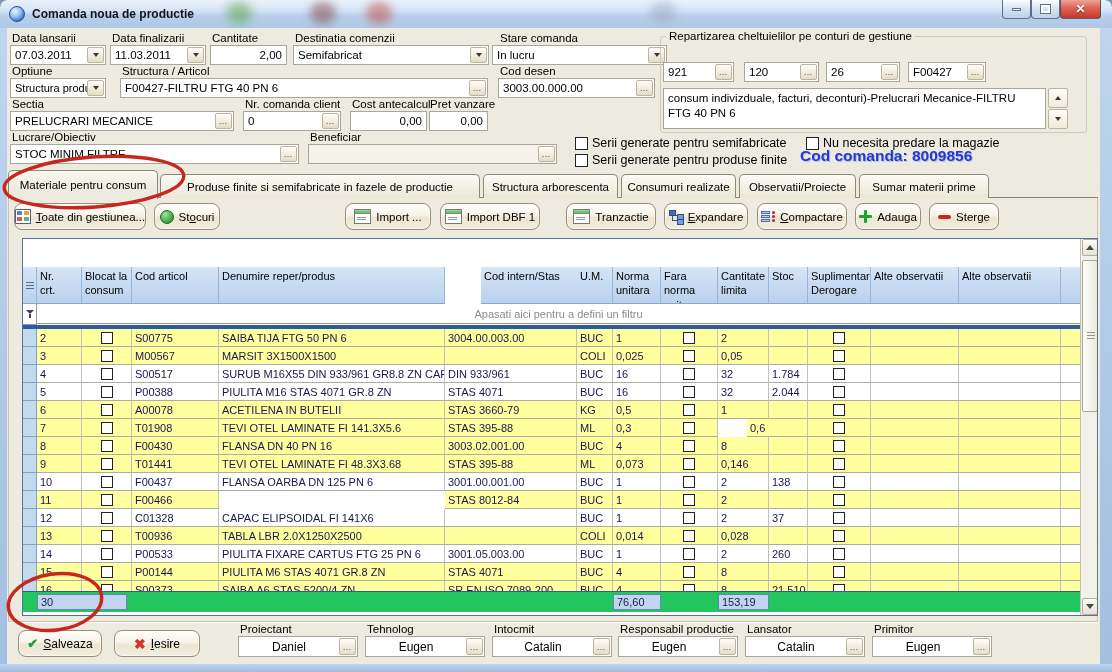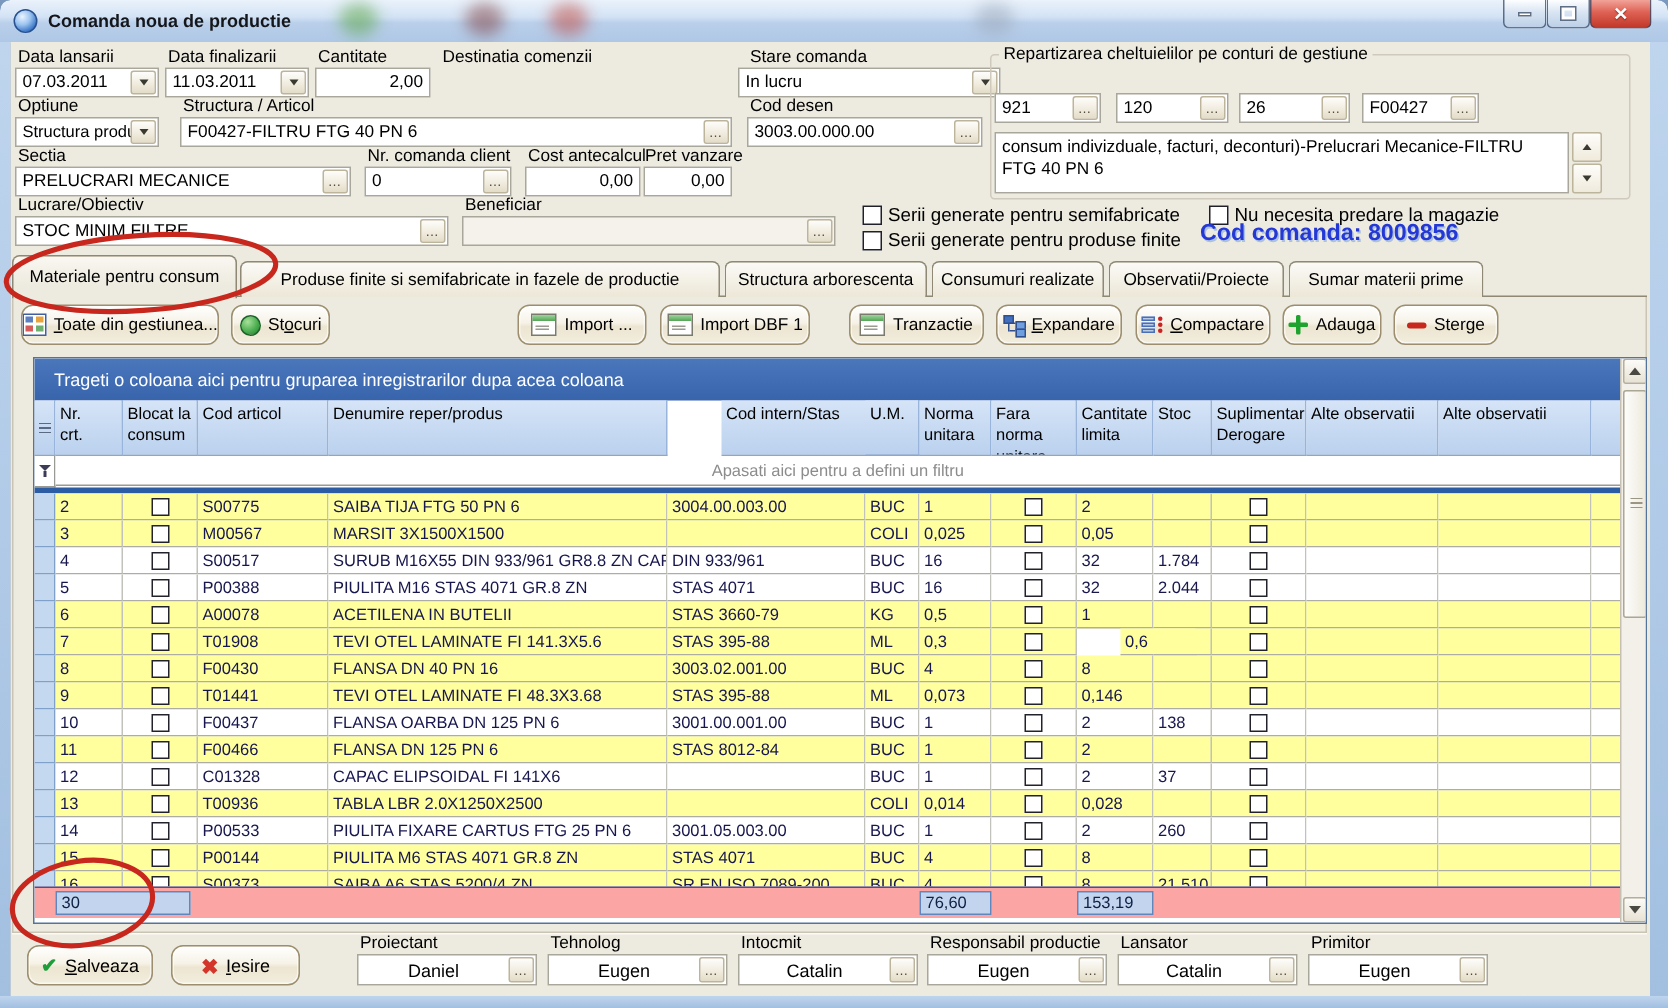--- a/index.html
+++ b/index.html
@@ -87,21 +87,21 @@
   #sel-strip{position:absolute;left:0;top:86px;width:1057px;height:4px;background:#2C5CA4;}
   #rows{position:absolute;left:0;top:90px;width:1057px;height:262px;overflow:hidden;background:#FFF;}
   .row{position:absolute;left:0;width:1057px;height:18px;}
   .cell{position:absolute;top:0;height:18px;box-sizing:border-box;border-right:1px solid #C2C2BC;
     border-bottom:1px solid #ADADA6;font-size:11px;line-height:16px;padding:1px 3px;white-space:nowrap;
     overflow:hidden;color:#17174E;background:#FFF;}
   .row.yellow .cell{background:#FFFF9E;}
   .ind-cell{background:#C4D8F0 !important;border-right:1px solid #7FA0C8;border-bottom:1px solid #7FA0C8;}
   .cb-cell{display:flex;align-items:center;justify-content:center;padding:0;}
   .gcb{width:12px;height:12px;background:#FFF;border:1px solid #22222C;box-sizing:border-box;}
-  #sum-row{position:absolute;left:0;top:352px;width:1057px;height:21px;background:#fca5a5;border-top:1px solid #36589A;box-sizing:border-box;}
+  #sum-row{position:absolute;left:0;top:352px;width:1057px;height:21px;background:#22c55e;border-top:1px solid #36589A;box-sizing:border-box;}
   .sum-box{position:absolute;top:2px;height:16px;box-sizing:border-box;background:#C3D5EE;border:1px solid #5F87BE;
     font-size:11px;line-height:14px;padding:0 3px;color:#0E2145;overflow:hidden;}
   #vsb{position:absolute;left:1057px;top:0;width:18px;height:376px;background:#F2F0E9;border-left:1px solid #C5C0B2;box-sizing:border-box;}
   .vsb-btn{position:absolute;left:1px;width:16px;height:17px;box-sizing:border-box;background:linear-gradient(180deg,#FCFBF8,#E7E2D3);
     border:1px solid #B4AE9D;border-radius:2px;display:flex;align-items:center;justify-content:center;}
   #vsb-thumb{position:absolute;left:1px;top:21px;width:16px;height:152px;box-sizing:border-box;
     background:linear-gradient(90deg,#FDFDFB,#EDE9DC);border:1px solid #ACA695;border-radius:2px;}
   .grip{position:absolute;left:4px;top:71px;width:8px;height:8px;
     background:repeating-linear-gradient(180deg,#9B9584 0 1px,transparent 1px 3px);}
   .vtri-up{width:0;height:0;border-left:4px solid transparent;border-right:4px solid transparent;border-bottom:5px solid #4A4A42;}
@@ -159,20 +159,26 @@
     <span>11.03.2011</span>
     <span class="mini-btn">
         <i class="tri"></i>
       </span>
   </div>
   <span class="lbl" style="left:212px;top:32px;">Cantitate</span>
   <div class="fld right" style="left:210px;top:45px;width:77px;">
     <span>2,00</span>
   </div>
   <span class="lbl" style="left:295px;top:32px;">Destinatia comenzii</span>
+  <div class="fld hasbtn" style="left:293px;top:45px;width:196px;">
+    <span>Semifabricat</span>
+    <span class="mini-btn">
+        <i class="tri"></i>
+      </span>
+  </div>
   <span class="lbl" style="left:500px;top:32px;">Stare comanda</span>
   <div class="fld hasbtn" style="left:492px;top:45px;width:175px;">
     <span>In lucru</span>
     <span class="mini-btn">
         <i class="tri"></i>
       </span>
   </div>
 
   <span class="lbl" style="left:12px;top:65px;">Optiune</span>
   <div class="fld hasbtn" style="left:10px;top:78px;width:96px;font-size:11px;padding-right:18px;">
@@ -255,21 +261,20 @@
   <div class="spinbtn" style="left:1048px;top:109px;">
       <i class="tri"></i>
     </div>
 
   <div id="tabline"></div>
   <div id="tabpage"></div>
   <div id="tabs-host"></div>
   <div id="toolbar-host"></div>
 
   <div id="grid">
-    <div id="gbar">Trageti o coloana aici pentru gruparea inregistrarilor dupa acea coloana</div>
     <div id="hdr-host"></div>
     <div id="flt-ind">
       <i class="f-top"></i>
         <i class="f-stem"></i>
     </div>
     <div id="flt-cell">Apasati aici pentru a defini un filtru</div>
     <div id="sel-strip"></div>
     <div id="rows">
         <div class="row yellow" style="top: 0px;">
           <div class="cell ind-cell" style="left: 0px; width: 14px;"></div>
@@ -478,21 +483,20 @@
           <div class="cell" style="left: 936px; width: 102px;"></div>
           <div class="cell" style="left: 1038px; width: 19px; border-right: none;"></div>
         </div>
         <div class="row yellow" style="top: 162px;">
           <div class="cell ind-cell" style="left: 0px; width: 14px;"></div>
           <div class="cell" style="left: 14px; width: 45px;">11</div>
           <div class="cell cb-cell" style="left: 59px; width: 50px;">
             <span class="gcb"></span>
           </div>
           <div class="cell" style="left: 109px; width: 87px;">F00466</div>
-          <div class="cell" style="left: 196px; width: 226px;">FLANSA DN 125 PN 6</div>
           <div class="cell" style="left: 422px; width: 132px;">STAS 8012-84</div>
           <div class="cell" style="left: 554px; width: 36px;">BUC</div>
           <div class="cell" style="left: 590px; width: 48px;">1</div>
           <div class="cell cb-cell" style="left: 638px; width: 57px;">
             <span class="gcb"></span>
           </div>
           <div class="cell" style="left: 695px; width: 51px;">2</div>
           <div class="cell" style="left: 746px; width: 39px;"></div>
           <div class="cell cb-cell" style="left: 785px; width: 63px;">
             <span class="gcb"></span>

